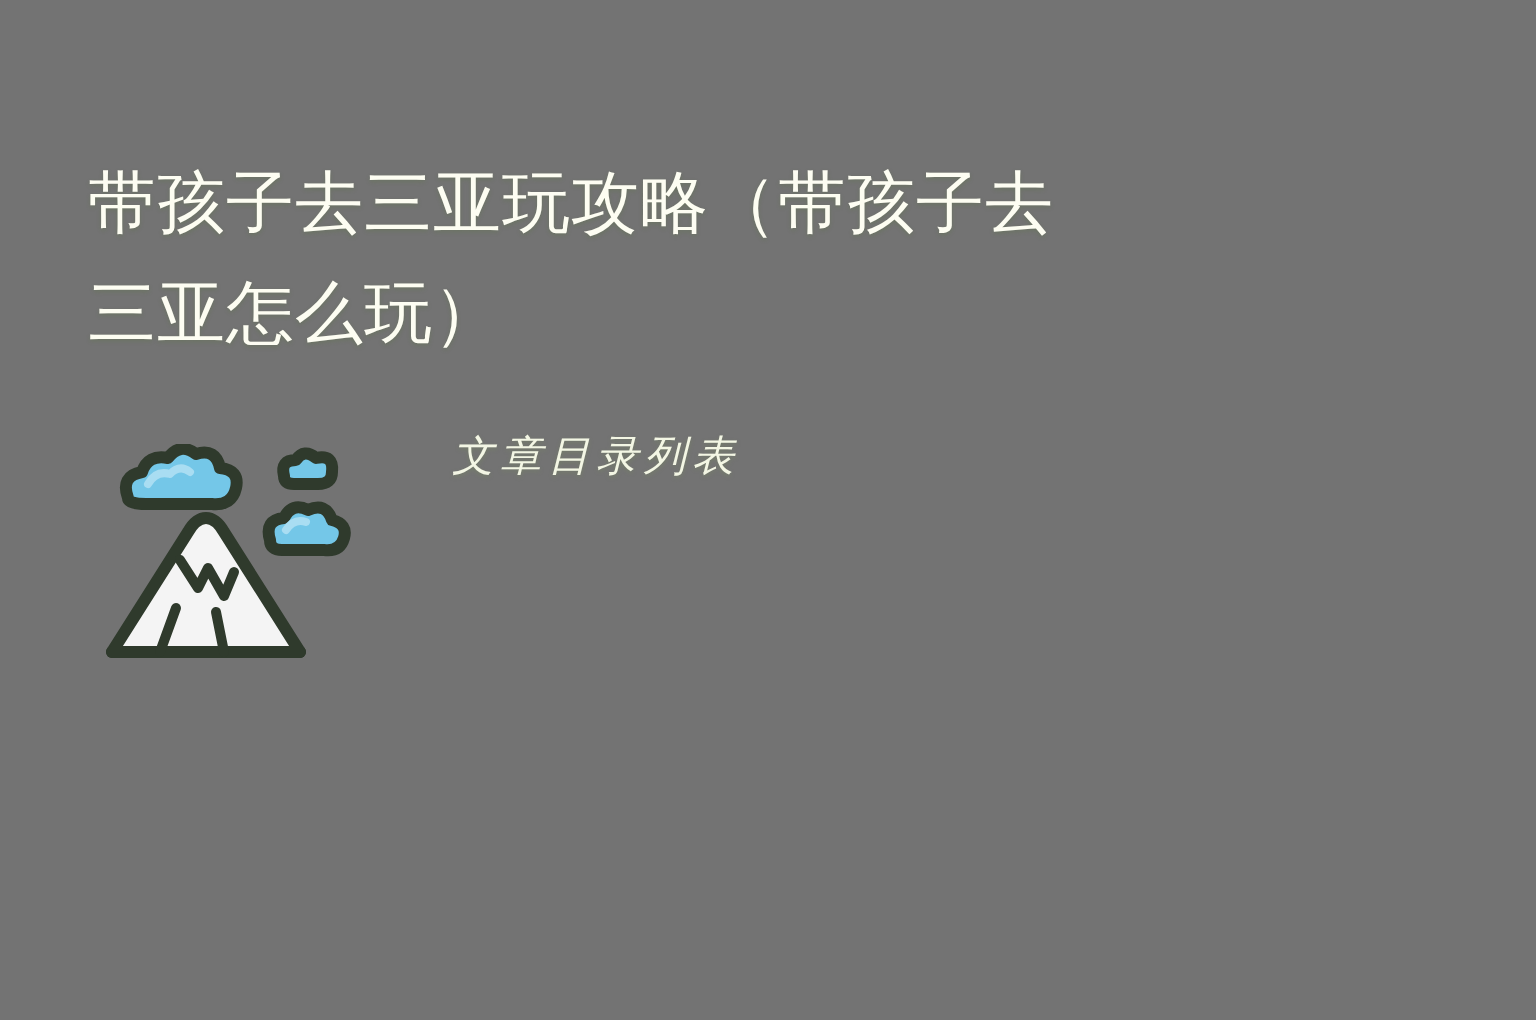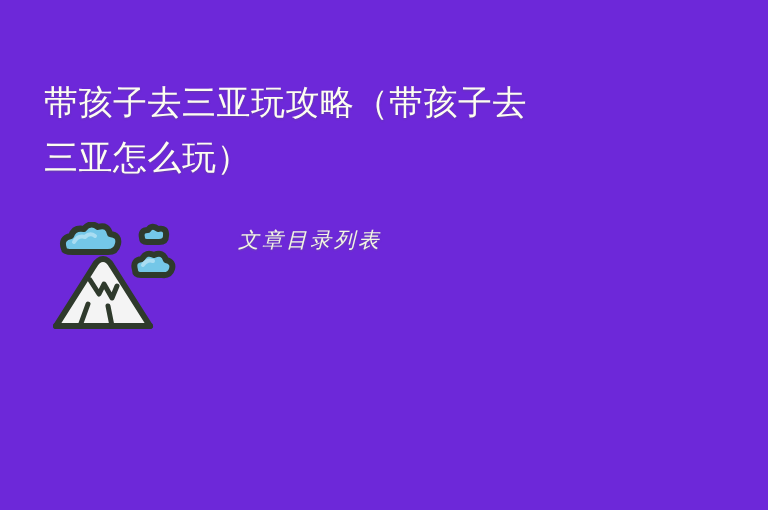--- a/index.html
+++ b/index.html
@@ -10,21 +10,21 @@
     width: 768px;
     height: 510px;
     overflow: hidden;
     font-family: "Liberation Sans", sans-serif;
   }
 
   #page {
     position: relative;
     width: 768px;
     height: 510px;
-    background: #6d28d9;
+    background: #737373;
     overflow: hidden;
   }
 
   
   #article-title {
     position: absolute;
     left: 44px;
     top: 52px;
     width: 640px;
     font-family: "Liberation Sans", sans-serif;
@@ -70,21 +70,21 @@
     margin: 0;
     font-style: italic;
   }
   .body-subheading {
     font-family: "Liberation Serif", serif;
     font-size: 21px;
     line-height: 32px;
     color: #f3f6e4;
     letter-spacing: 3px;
     text-shadow: 0 1px 2px rgba(120, 145, 85, 0.35);
-    margin: 16px;
+    margin: 4px;
     font-style: italic;
   }
 </style>
 </head>
 <body>
 
 <div id="page">
 
   <h1 id="article-title">带孩子去三亚玩攻略（带孩子去
 三亚怎么玩）</h1>

